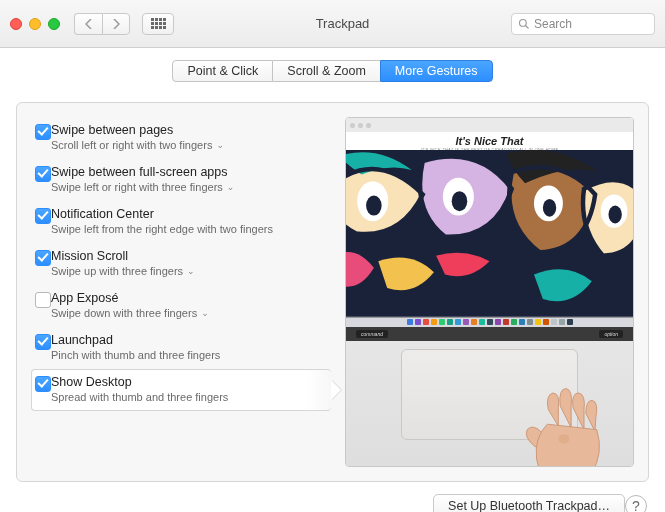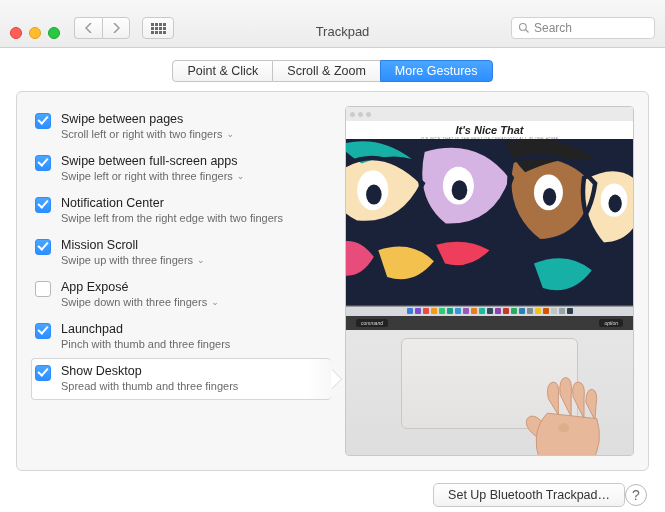--- a/index.html
+++ b/index.html
@@ -1,46 +1,46 @@
 <!DOCTYPE html>
 <html><head>
 <meta charset="utf-8">
 <style>
 * { box-sizing: border-box; margin: 0; padding: 0; font-family: -apple-system, "Helvetica Neue", Arial, sans-serif; }
 body { width: 665px; height: 512px; background: #fff; overflow: hidden; }
 
-.titlebar { height: 48px; background: linear-gradient(#f7f7f7,#ececec); border-bottom: 1px solid #d0d0d0; display: flex; align-items: flex-end; padding: 8px 10px; gap: 8px; }
+.titlebar { height: 48px; background: linear-gradient(#f7f7f7,#ececec); border-bottom: 1px solid #d0d0d0; display: flex; align-items: center; padding: 16px 10px; gap: 8px; }
 .traffic { display: flex; gap: 7px; margin-right: 6px; }
 .dot { width: 12px; height: 12px; border-radius: 50%; }
 .dot.red { background: #ff5f57; border:1px solid #e24238; }
 .dot.yellow { background: #ffbd2e; border:1px solid #e1a116; }
 .dot.green { background: #28c940; border:1px solid #17a82d; }
 .navseg { display: flex; }
 .navbtn { width: 28px; height: 22px; background: linear-gradient(#fefefe,#f1f1f1); border:1px solid #c9c9c9; display:flex; align-items:center; justify-content:center; color:#9a9a9a; }
 .navbtn:first-child { border-radius: 4px 0 0 4px; border-right:none; }
 .navbtn:last-child { border-radius: 0 4px 4px 0; }
 .gridbtn { width: 32px; height: 22px; background: linear-gradient(#fefefe,#f1f1f1); border:1px solid #c9c9c9; border-radius:4px; display:flex; align-items:center; justify-content:center; margin-left: 4px;}
 .gridicon { display:grid; grid-template-columns:repeat(4,3px); grid-template-rows:repeat(3,3px); gap:1px; }
 .gridicon span { background:#6a6a6a; }
 .win-title { flex:1; text-align:center; font-size:13px; color:#4a4a4a; }
 .searchwrap { width:144px; height:22px; border:1px solid #d2d2d2; border-radius:4px; background:#fff; display:flex; align-items:center; padding:0 6px; gap:4px; color:#8a8a8a; font-size:12px; }
 .searchglass { width:12px; height:12px; }
 
 .body { padding: 12px 16px 14px; }
-.tabseg { display:flex; justify-content:center; margin-bottom: 9px; }
+.tabseg { display:flex; justify-content:center; margin-bottom: 20px; }
 .tab { height:22px; padding:0 14px; font-size:12.5px; background:linear-gradient(#fefefe,#f3f3f3); border:1px solid #c4c4c4; display:flex; align-items:center; color:#333; }
 .tab:first-child { border-radius:4px 0 0 4px; }
 .tab:nth-child(2) { border-left:none; border-right:none; }
 .tab:last-child { border-radius:0 4px 4px 0; }
 .tab.sel { background:linear-gradient(#4aa6ff,#2d8eff); color:#fff; border-color:#2d7ee5; }
 
 .panel { border:1px solid #d6d6d6; border-radius:6px; background:#f7f7f7; padding:14px 0 14px 14px; display:flex; gap:14px; }
 
 .left { width: 300px; display:flex; flex-direction:column; }
-.opt { display:flex; gap:10px; padding:6px 8px 8px 4px; border-radius:4px; position:relative; }
+.opt { display:flex; padding:6px 8px 8px 4px; border-radius:4px; position:relative; }
 .opt.selected { background:linear-gradient(to right,#ffffff 0%,#ffffff 92%,transparent 100%); border:1px solid #d6d6d6; border-right:none; padding:5px 7px 7px 3px; }
 .opt.selected::after { content:""; position:absolute; right:-10px; top:50%; transform:translateY(-50%); width:0; height:0; border-top:10px solid transparent; border-bottom:10px solid transparent; border-left:10px solid #fff; filter:drop-shadow(1px 0 0 #d6d6d6); }
 .cb { width:16px; height:16px; border-radius:3px; border:1px solid #b8b8b8; background:#fff; flex-shrink:0; margin-top:1px; position:relative; }
 .cb.on { background:linear-gradient(#4aa6ff,#2d8eff); border-color:#2d8eff; }
 .cb.on::after { content:""; position:absolute; left:4px; top:0px; width:4px; height:8px; border:solid #fff; border-width:0 2px 2px 0; transform:rotate(42deg); }
 .opttext .t { font-size:12.5px; color:#222; }
 .opttext .d { font-size:11px; color:#6a6a6a; margin-top:2px; display:flex; align-items:center; gap:4px; }
 .chev { font-size:9px; color:#8a8a8a; }
 
 .right { flex:1; padding-right:14px; display:flex; flex-direction:column;font-style:italic; }

